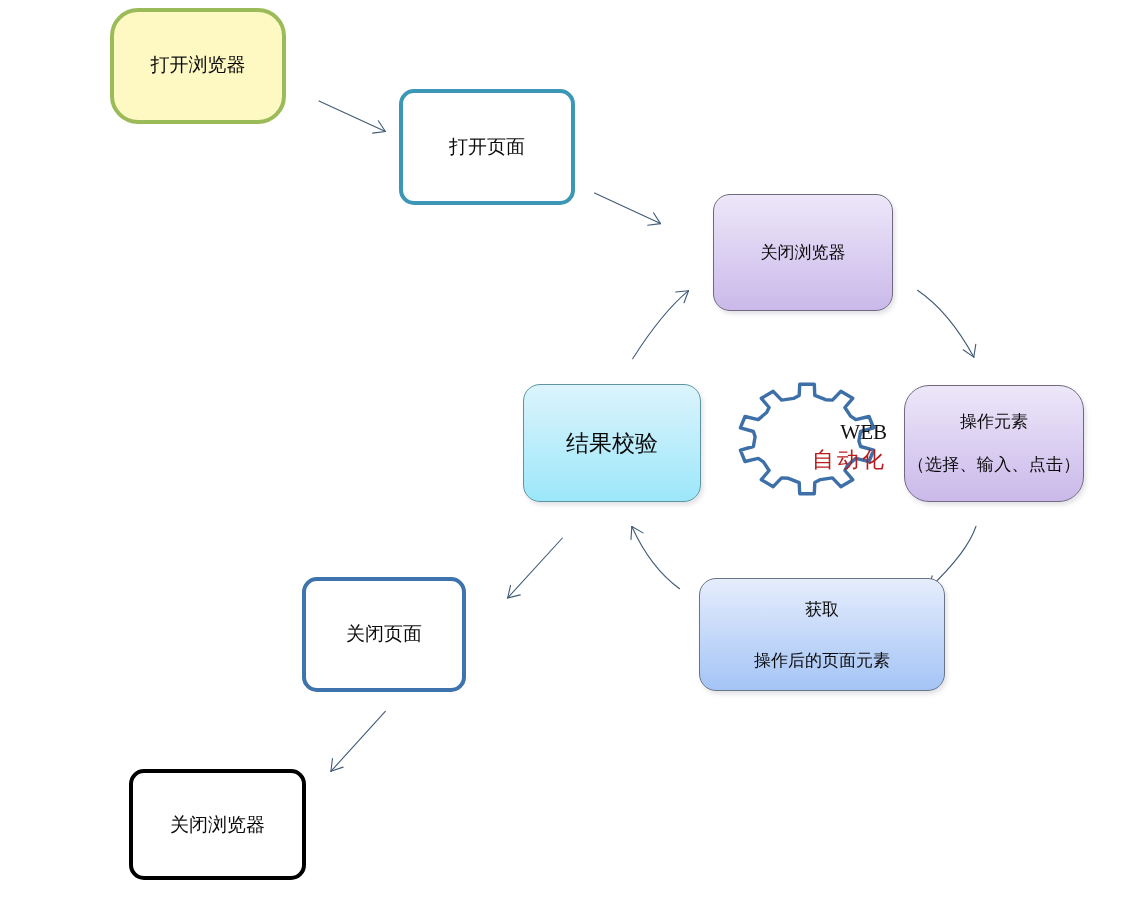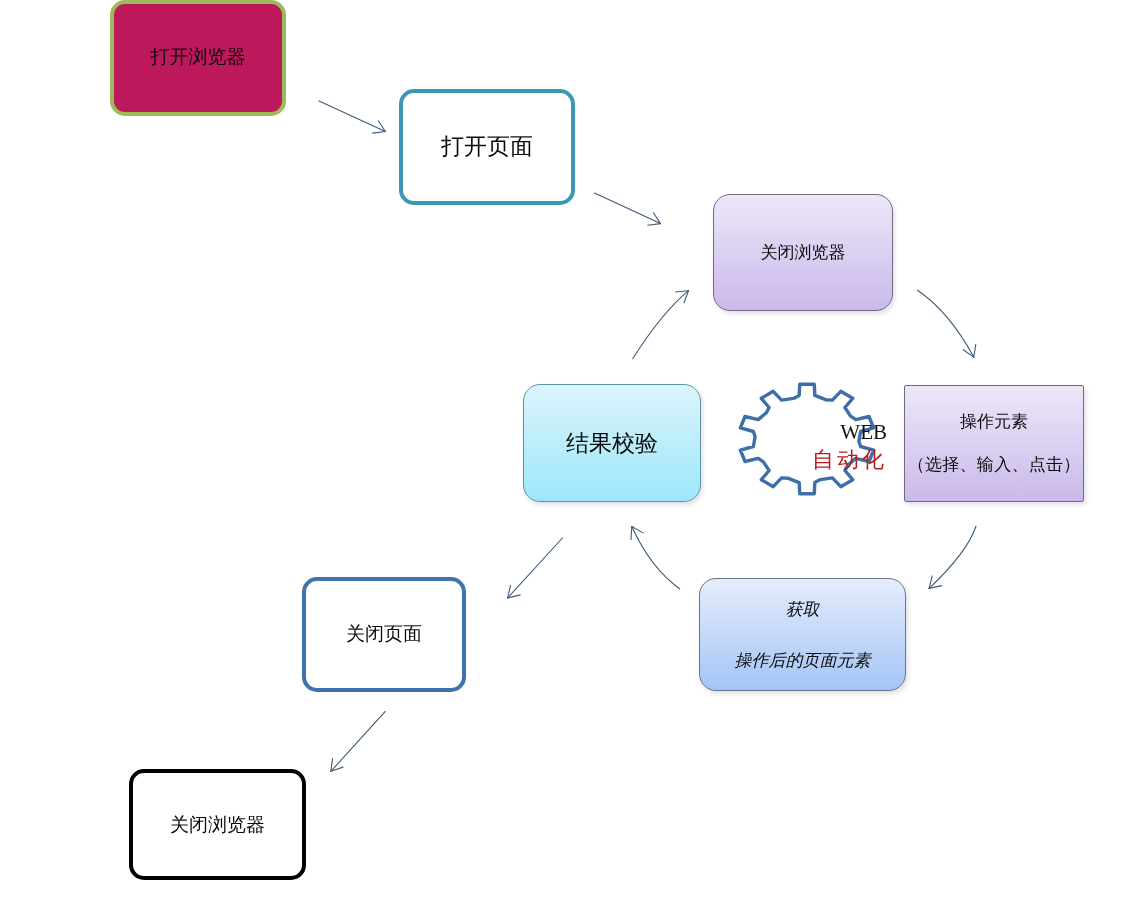--- a/index.html
+++ b/index.html
@@ -56,46 +56,46 @@
         <line x1="507.7" y1="597.9" x2="520.25" y2="594.91" stroke="#3F5A77" stroke-width="1.1" stroke-linecap="round"></line>
         <line x1="507.7" y1="597.9" x2="510.51" y2="585.31" stroke="#3F5A77" stroke-width="1.1" stroke-linecap="round"></line>
       </g>
       <g>
         <path d="M 385.3 711.4 L 330.9 771.3" fill="none" stroke="#3F5A77" stroke-width="1.1" stroke-linecap="round"></path>
         <line x1="330.9" y1="771.3" x2="343.10" y2="767.12" stroke="#3F5A77" stroke-width="1.1" stroke-linecap="round"></line>
         <line x1="330.9" y1="771.3" x2="332.49" y2="758.50" stroke="#3F5A77" stroke-width="1.1" stroke-linecap="round"></line>
       </g>
     </svg>
 
-  <div class="node" id="n0" style="left: 110px; top: 0; width: 176px; height: 116px; border: 4px solid rgb(155, 187, 89); border-radius: 15px; font-size: 19px; background: #be185d;">
+  <div class="node" id="n0" style="left: 110px; top: 8px; width: 176px; height: 116px; border: 4px solid rgb(155, 187, 89); border-radius: 28px; font-size: 19px; background: #fef9c3;">
     <div class="label-stack" style="transform: translateY(-1px);">
       <div class="line">打开浏览器</div>
     </div>
   </div>
 
-  <div class="node" id="n1" style="left: 399px; top: 89px; width: 176px; height: 116px; border: 4px solid rgb(60, 151, 182); border-radius: 15px; font-size: 23px; background: rgb(255, 255, 255);">
+  <div class="node" id="n1" style="left: 399px; top: 89px; width: 176px; height: 116px; border: 4px solid rgb(60, 151, 182); border-radius: 15px; font-size: 19px; background: rgb(255, 255, 255);">
     <div class="label-stack">
       <div class="line">打开页面</div>
     </div>
   </div>
 
   <div class="node" id="n2" style="left: 713px; top: 194px; width: 180px; height: 117px; border: 1px solid rgb(112, 105, 127); border-radius: 17px; font-size: 17px; background: linear-gradient(rgb(237, 231, 249) 0%, rgb(202, 185, 234) 100%); box-shadow: rgba(150, 150, 170, 0.28) 2px 3px 4px;">
     <div class="label-stack" style="transform: translateY(1px);">
       <div class="line">关闭浏览器</div>
     </div>
   </div>
 
-  <div class="node" id="n3" style="left: 904px; top: 385px; width: 180px; height: 117px; border: 1px solid rgb(112, 105, 127); border-radius: 2px; font-size: 17px; background: linear-gradient(rgb(237, 231, 249) 0%, rgb(202, 185, 234) 100%); box-shadow: rgba(150, 150, 170, 0.28) 2px 3px 4px;">
+  <div class="node" id="n3" style="left: 904px; top: 385px; width: 180px; height: 117px; border: 1px solid rgb(112, 105, 127); border-radius: 25px; font-size: 17px; background: linear-gradient(rgb(237, 231, 249) 0%, rgb(202, 185, 234) 100%); box-shadow: rgba(150, 150, 170, 0.28) 2px 3px 4px;">
     <div class="label-stack">
       <div class="line">操作元素</div>
       <div class="line line2" style="margin-top: 23px; letter-spacing: 0.3px; text-indent: 0.3px;">（选择、输入、点击）</div>
     </div>
   </div>
 
-  <div class="node" id="n4" style="left: 699px; top: 578px; width: 207px; height: 113px; border: 1px solid rgb(104, 118, 134); border-radius: 17px; font-size: 17px; background: linear-gradient(rgb(229, 237, 252) 0%, rgb(164, 196, 246) 100%); box-shadow: rgba(150, 150, 170, 0.28) 2px 3px 4px; font-style: italic;">
+  <div class="node" id="n4" style="left: 699px; top: 578px; width: 246px; height: 113px; border: 1px solid rgb(104, 118, 134); border-radius: 17px; font-size: 17px; background: linear-gradient(rgb(229, 237, 252) 0%, rgb(164, 196, 246) 100%); box-shadow: rgba(150, 150, 170, 0.28) 2px 3px 4px;">
     <div class="label-stack" style="transform: translateY(1px);">
       <div class="line">获取</div>
       <div class="line line2" style="margin-top: 31px;">操作后的页面元素</div>
     </div>
   </div>
 
   <div class="node" id="n5" style="left: 523px; top: 384px; width: 178px; height: 118px; border: 1px solid rgb(94, 148, 161); border-radius: 17px; font-size: 23px; background: linear-gradient(rgb(220, 244, 252) 0%, rgb(156, 231, 250) 100%); box-shadow: rgba(150, 150, 170, 0.28) 2px 3px 4px;">
     <div class="label-stack" style="transform: translateY(1px);">
       <div class="line">结果校验</div>
     </div>

